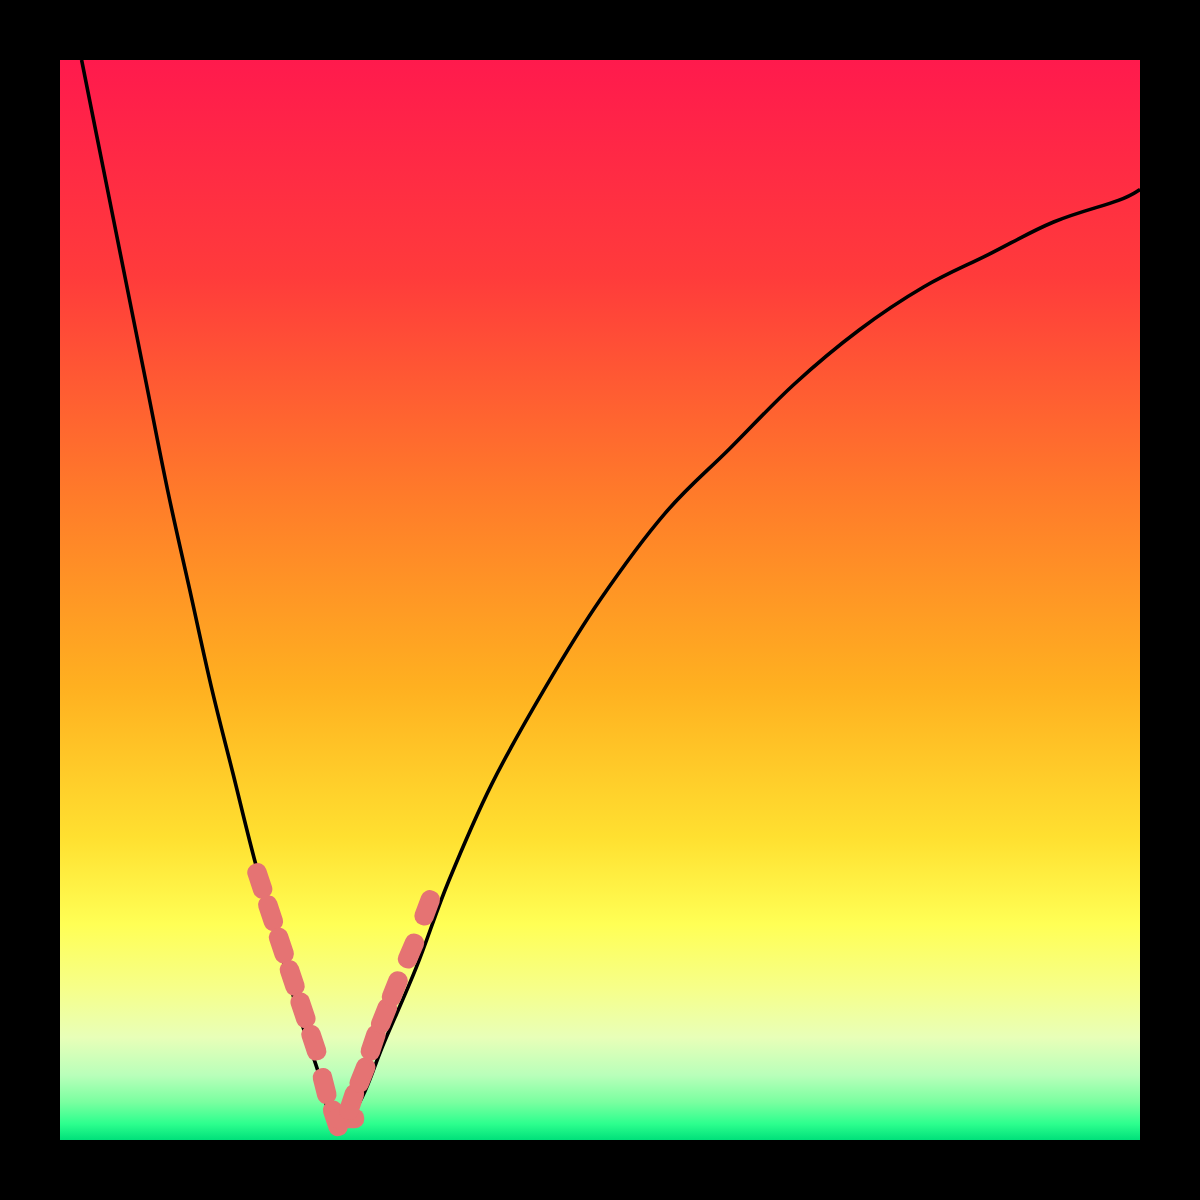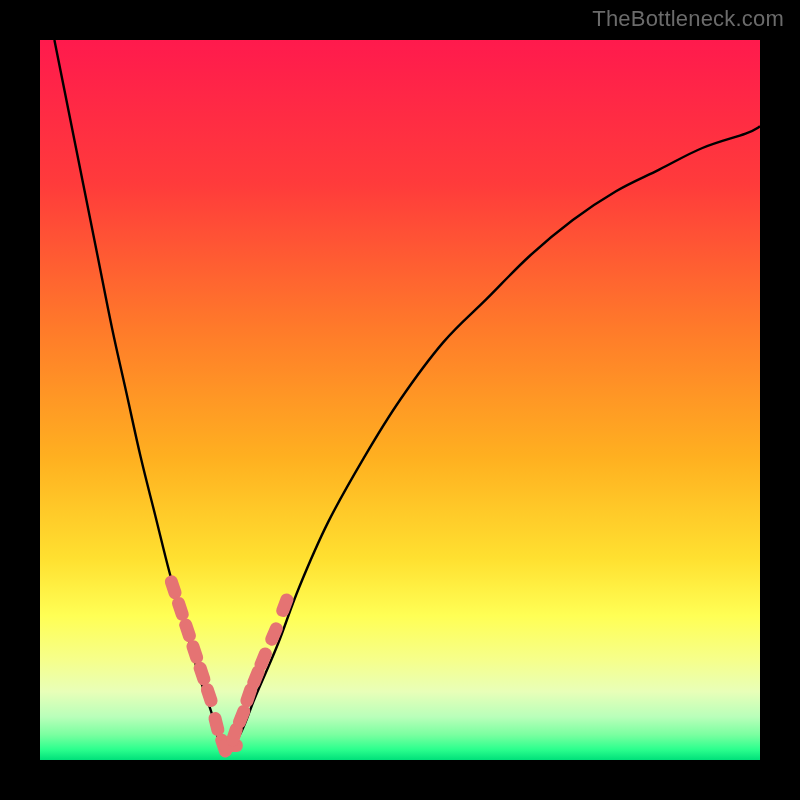--- a/index.html
+++ b/index.html
@@ -41,21 +41,20 @@
     font-weight: 500;
     letter-spacing: 0.2px;
     user-select: none;
   }
 </style>
 </head>
 <body>
 
 <div class="frame">
 
-  <div class="watermark">TheBottleneck.com</div>
 
   <div class="plot-area">
     <svg id="chart-svg" viewBox="0 0 720 720" preserveAspectRatio="none">
       <defs>
         <linearGradient id="bg-grad" x1="0" y1="0" x2="0" y2="1">
             <stop offset="0%" stop-color="#ff1a4d"></stop>
             <stop offset="20%" stop-color="#ff3b3b"></stop>
             <stop offset="40%" stop-color="#ff7a2a"></stop>
             <stop offset="57.99999999999999%" stop-color="#ffb020"></stop>
             <stop offset="72%" stop-color="#ffe030"></stop>

